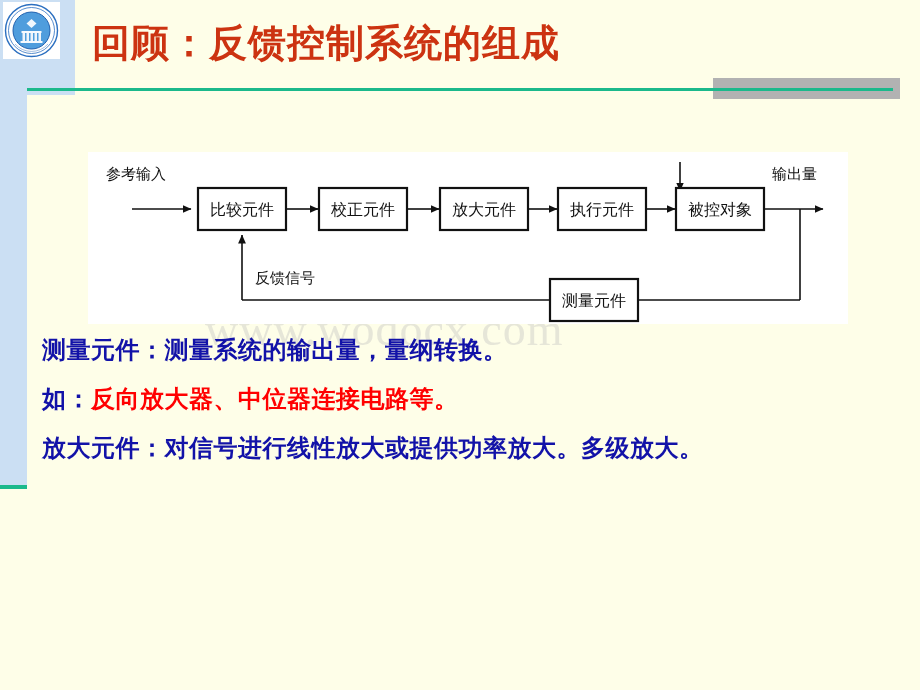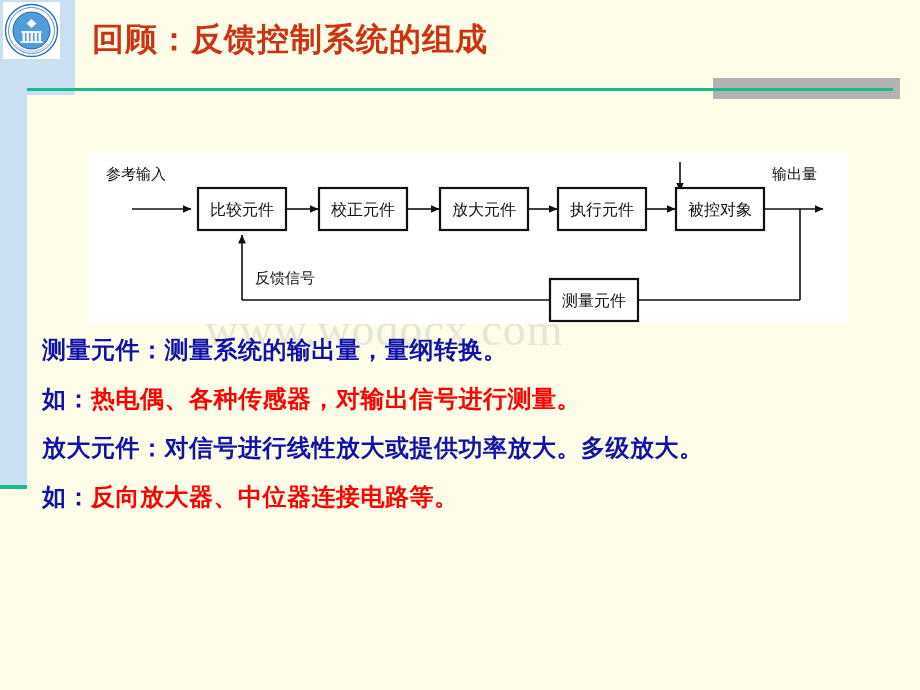--- a/index.html
+++ b/index.html
@@ -68,21 +68,21 @@
     height: 21px;
     background: #B2B2B2;
     z-index: 3;
   }
 
   
   .slide-title {
     position: absolute;
     left: 92px;
     top: 18px;
-    font-size: 32px;
+    font-size: 38px;
     font-weight: bold;
     color: #CC3311;
     letter-spacing: 1px;
     white-space: nowrap;
   }
   .slide-subtitle {
     position: absolute;
     left: 66px;
     top: 110px;
     font-size: 25px;
@@ -239,23 +239,20 @@
       <line x1="154" y1="148" x2="154" y2="83" stroke="#111111" stroke-width="1.6" marker-end="url(#ah)"></line>
       <text x="167" y="131" font-size="15" fill="#111111">反馈信号</text>
     </svg>
   </div>
 
   <div class="body-block">
     <div class="tline">
       <span class="c-blue">测量元件：测量系统的输出量，量纲转换。</span><span class="c-red"></span>
     </div>
     <div class="tline">
-      <span class="c-blue">如：</span><span class="c-red">热电偶、各种传感器，对输出信号进行测量。</span>
+      <span class="c-blue">如：</span><span class="c-red">反向放大器、中位器连接电路等。</span>
     </div>
     <div class="tline">
       <span class="c-blue">放大元件：对信号进行线性放大或提供功率放大。多级放大。</span><span class="c-red"></span>
     </div>
-    <div class="tline">
-      <span class="c-blue">如：</span><span class="c-red">反向放大器、中位器连接电路等。</span>
-    </div>
   </div>
 
 </div>
 
 </body></html>

